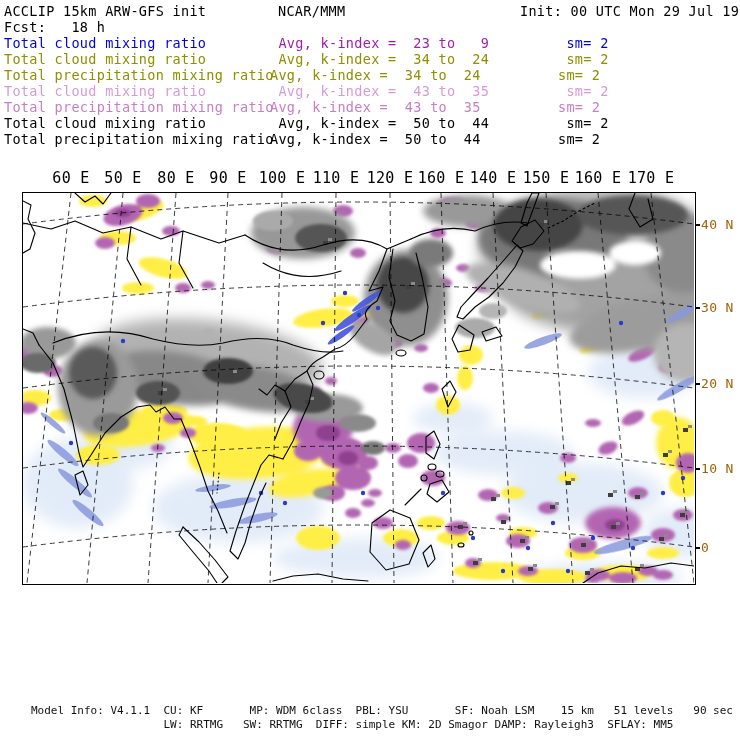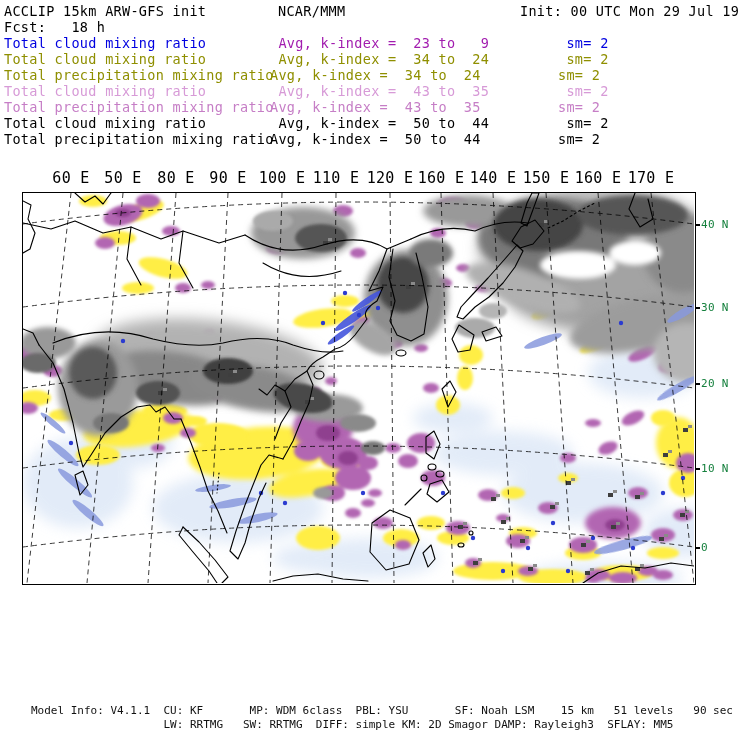--- a/index.html
+++ b/index.html
@@ -1,21 +1,21 @@
 <!DOCTYPE html>
 <html><head>
 <meta charset="utf-8">
 <style>
   html,body{margin:0;padding:0;background:#fff;}
   .page{position:relative;width:740px;height:740px;background:#fff;overflow:hidden;
         font-family:"DejaVu Sans Mono","Liberation Mono",monospace;text-decoration:underline;}
   .h{position:absolute;white-space:pre;font-size:13.5px;line-height:16px;letter-spacing:.3px;color:#000;}
   .xt{position:absolute;top:171px;transform:translateX(-50%);white-space:pre;
       font-size:15px;line-height:14px;letter-spacing:.3px;color:#000;}
-  .yt{position:absolute;left:701px;white-space:pre;font-size:11px;line-height:14px;letter-spacing:.3px;color:#15803d;}
+  .yt{position:absolute;left:701px;white-space:pre;font-size:13px;line-height:14px;letter-spacing:.3px;color:#a16207;}
   .ytick{position:absolute;left:693px;width:7px;height:2px;background:#000;}
   .f{position:absolute;left:31px;white-space:pre;font-size:11px;line-height:14px;color:#111;}
   .frame{position:absolute;left:22px;top:192px;width:674px;height:393px;
          box-sizing:border-box;border:1.5px solid #000;background:#fff;overflow:hidden;}
   .frame svg{position:absolute;left:0;top:0;}
 </style>
 </head>
 <body>
 
 <div class="page">

